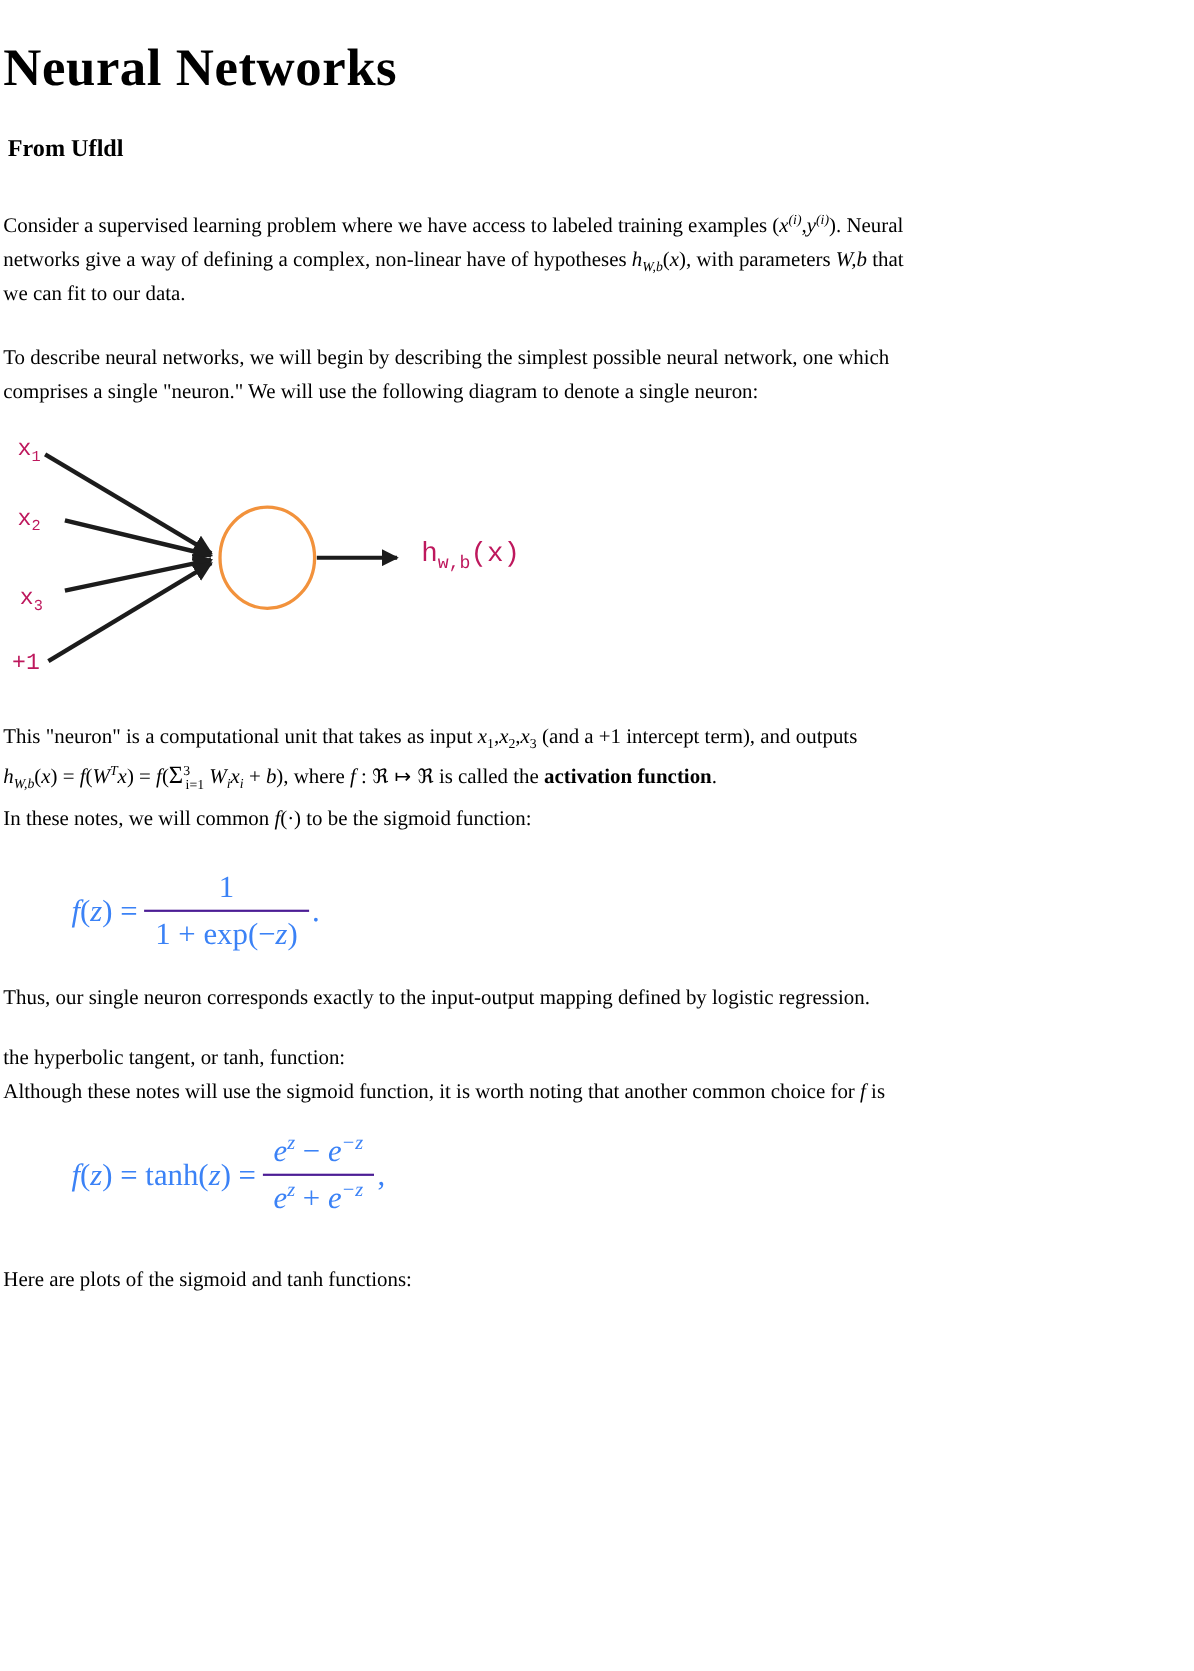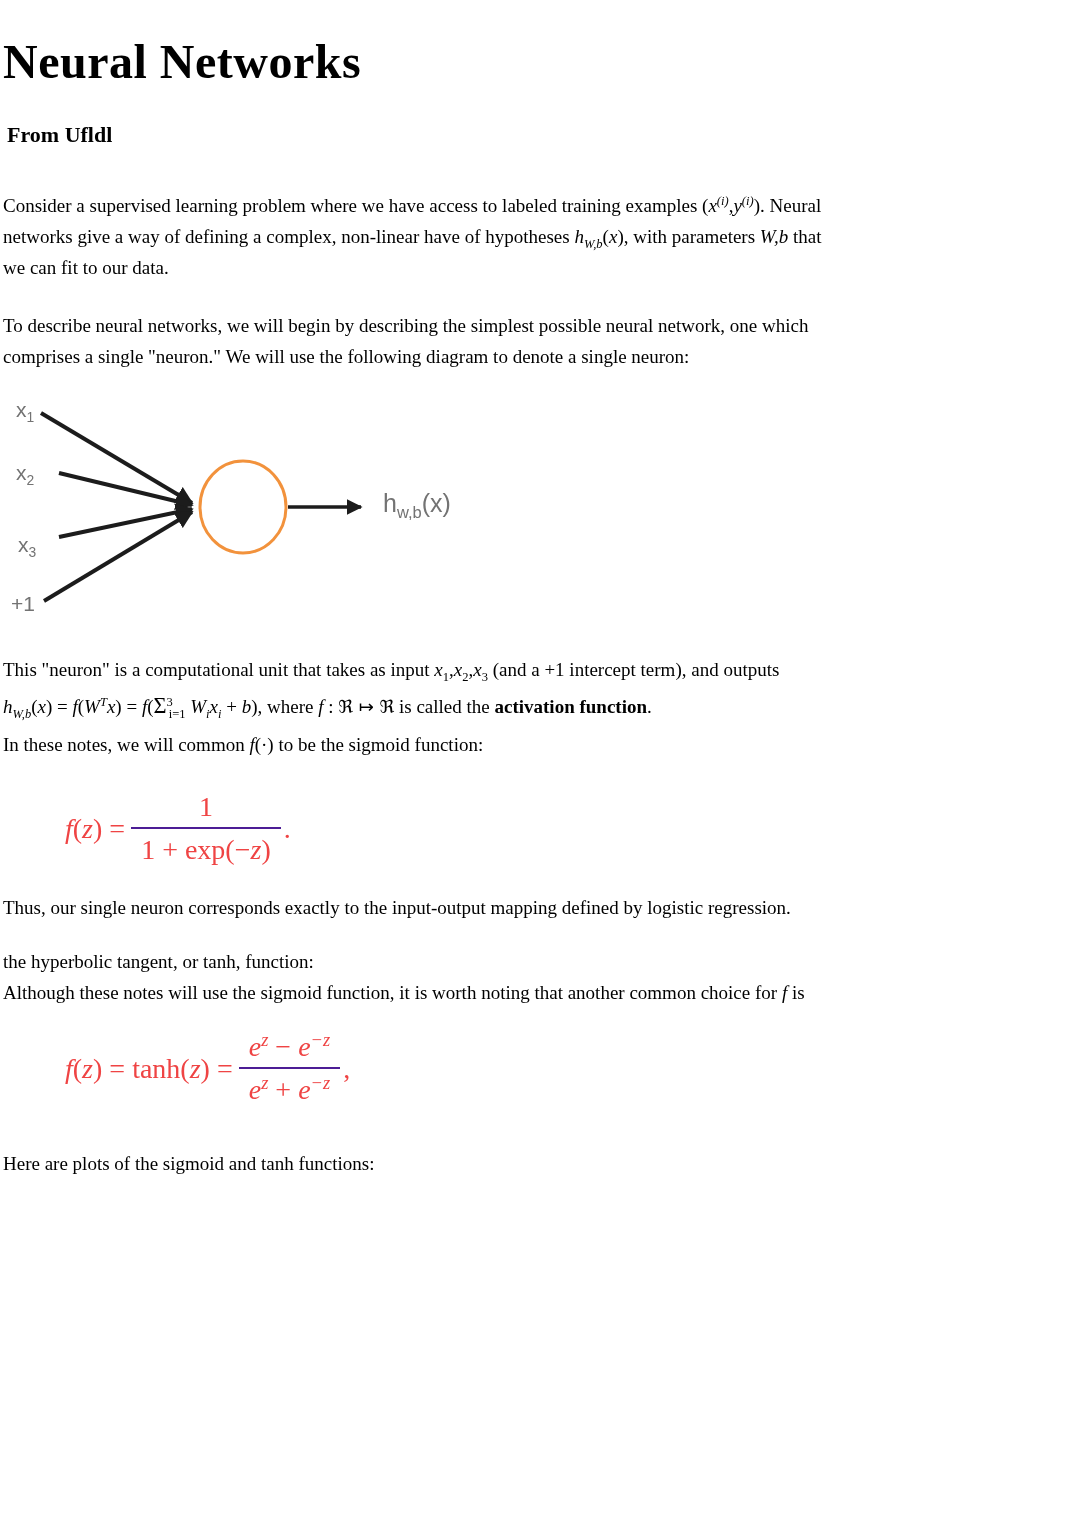--- a/index.html
+++ b/index.html
@@ -35,35 +35,35 @@
   .seg-sup { vertical-align: super; font-size: 0.66em; line-height: 0; }
   .seg-sub { vertical-align: sub; font-size: 0.66em; line-height: 0; }
   .seg-big { font-size: 1.18em; line-height: 0; }
   .seg-pull { margin-left: -0.33em; }
   .seg-sym { font-family: "DejaVu Sans", sans-serif; font-size: 0.95em; }
 
   
   .diagram {
     position: relative; width: 470px; height: 240px;
     margin-top: 16px;
-    font-family: Liberation Sans, sans-serif;
-    color: #737373;
+    font-family: Liberation Mono, monospace;
+    color: #be185d;
   }
   .diagram svg { position: absolute; left: 0; top: 0; }
   .dg-label { position: absolute; font-size: 21px; line-height: 1; }
   .dg-label-x1 { left: 13px; top: 11px; }
   .dg-label-x2 { left: 13px; top: 74px; }
   .dg-label-x3 { left: 15px; top: 146px; }
   .dg-label-plus1 { left: 8px; top: 205px; }
   .dg-output-label { position: absolute; left: 380px; top: 102px; font-size: 25px; line-height: 1.1; }
 
   
   .formula {
     display: flex; align-items: center;
-    font-size: 28px; color: #ef4444;
+    font-size: 28px; color: #3b82f6;
     margin-left: 62px; line-height: 1.25;
   }
   .formula-sigmoid { margin-top: 24px; height: 88px; }
   .formula-tanh { margin-top: 14px; height: 92px; }
   .frac { display: inline-block; text-align: center; margin-left: 6px; }
   .frac .num { display: block; padding: 1px 10px 3px 10px; }
   .frac .den { display: block; border-top: 2px solid #4c1d95; padding: 3px 10px 1px 10px; }
   .formula .suffix { align-self: center; margin-left: 3px; }
 </style>
 </head>

